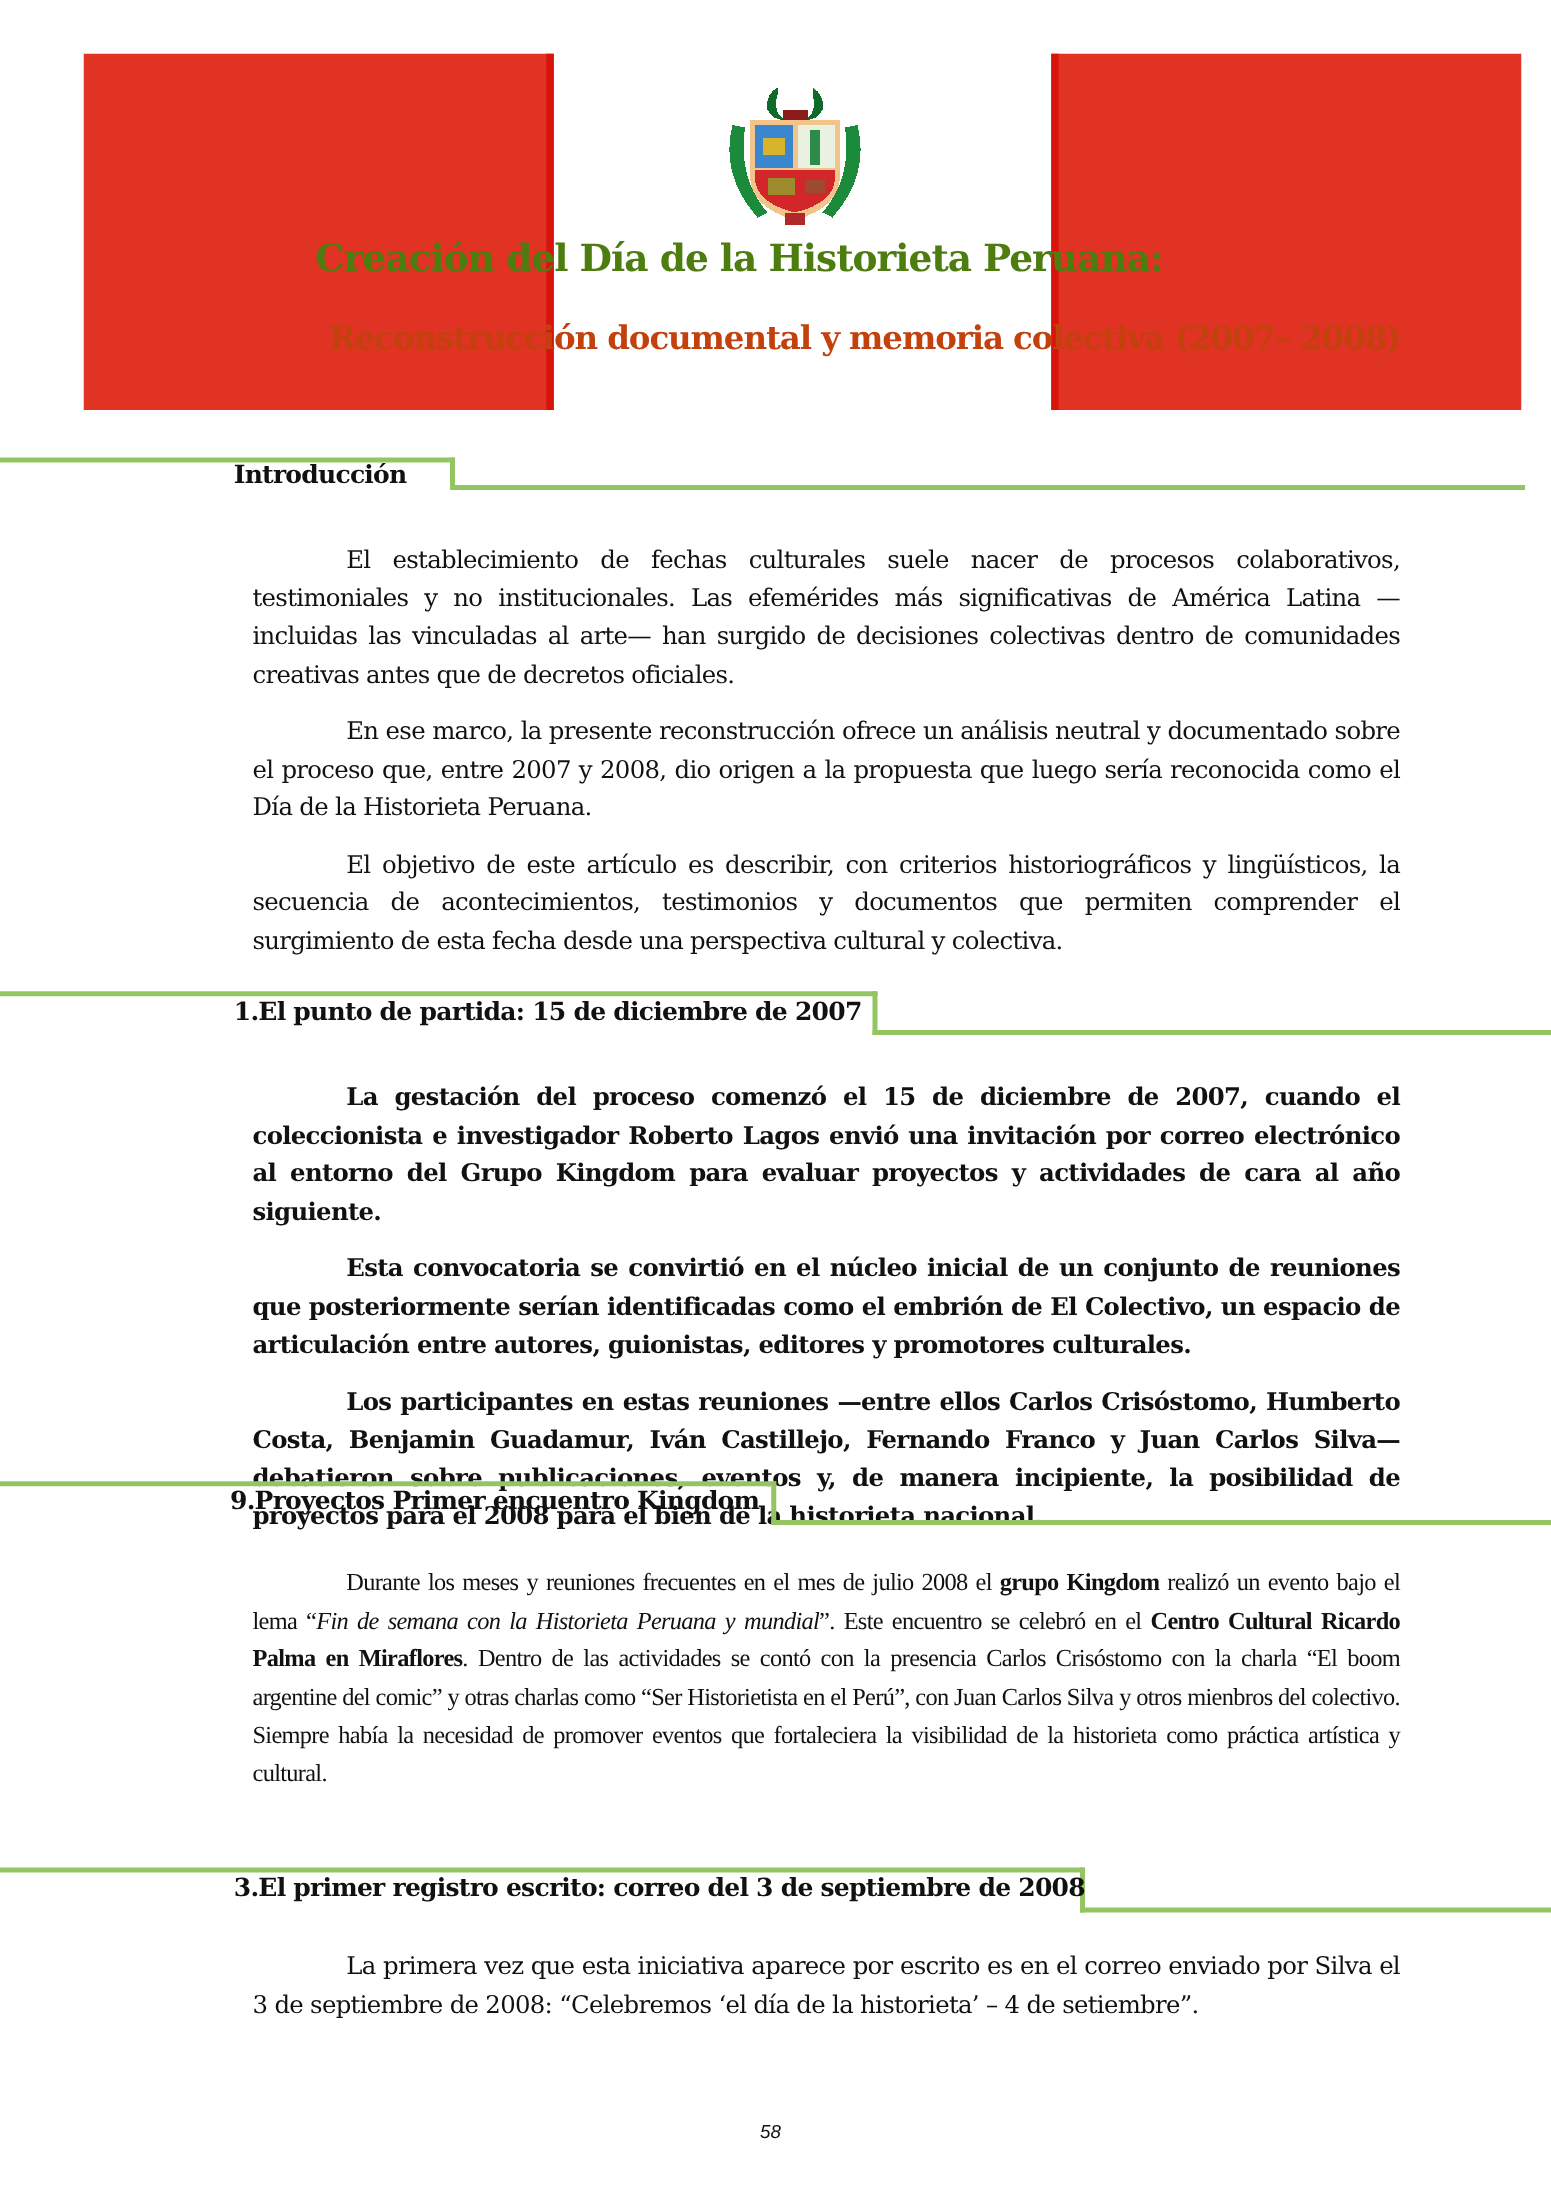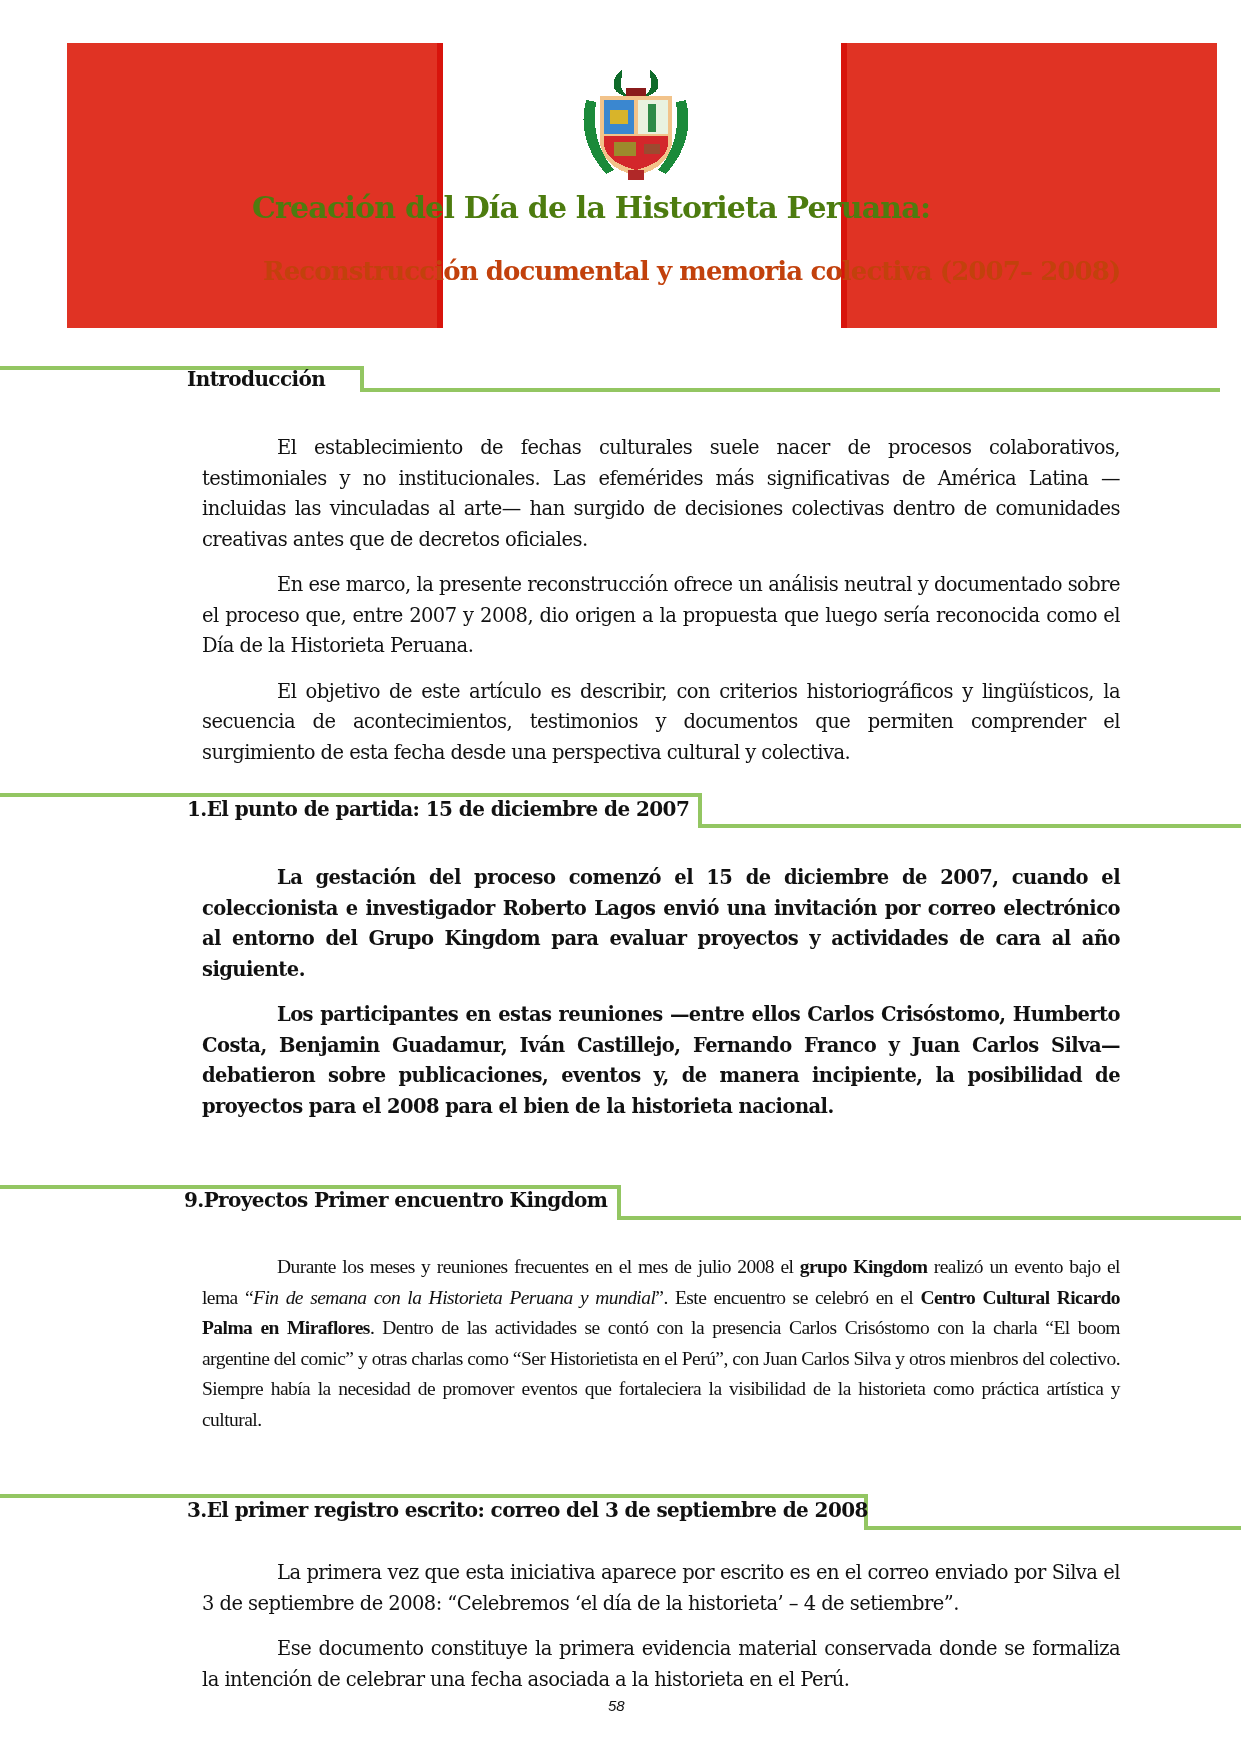--- a/index.html
+++ b/index.html
@@ -68,20 +68,21 @@
 
 <div class="sec-head" style="top:0;">
   <div class="line-top" style="top:793px; width:702px;"></div>
   <div class="line-step" style="top:793px; left:698px; height:35px;"></div>
   <div class="line-bot" style="top:824px; left:698px; width:543px;"></div>
   <div class="label" style="top:797px;">1.El punto de partida: 15 de diciembre de 2007</div>
 </div>
 
 <div class="para" style="top:848px;font-weight:bold;">
   <p><span>La gestación del proceso comenzó el 15 de diciembre de 2007, cuando el coleccionista e investigador Roberto Lagos envió una invitación por correo electrónico al entorno del </span><b>Grupo Kingdom</b><span> para evaluar proyectos y actividades de cara al año siguiente.</span></p>
+  <p>Esta convocatoria se convirtió en el núcleo inicial de un conjunto de reuniones que posteriormente serían identificadas como el embrión de El Colectivo, un espacio de  articulación entre autores, guionistas, editores y promotores culturales.</p>
   <p>Los participantes en estas reuniones —entre ellos Carlos Crisóstomo, Humberto Costa, Benjamin Guadamur, Iván Castillejo, Fernando Franco y Juan Carlos Silva— debatieron  sobre publicaciones, eventos y, de manera incipiente, la posibilidad de proyectos para el  2008 para el bien de la historieta nacional.</p>
 </div>
 
 <div class="sec-head" style="top:0;">
   <div class="line-top" style="top:1185px; width:621px;"></div>
   <div class="line-step" style="top:1185px; left:617px; height:35px;"></div>
   <div class="line-bot" style="top:1216px; left:617px; width:624px;"></div>
   <div class="label" style="top:1188px; left:184px;">9.Proyectos Primer encuentro Kingdom</div>
 </div>
 
@@ -91,16 +92,15 @@
 
 <div class="sec-head" style="top:0;">
   <div class="line-top" style="top:1494px; width:868px;"></div>
   <div class="line-step" style="top:1494px; left:864px; height:36px;"></div>
   <div class="line-bot" style="top:1526px; left:864px; width:377px;"></div>
   <div class="label" style="top:1498px;">3.El primer registro escrito: correo del 3 de septiembre de 2008</div>
 </div>
 
 <div class="para" style="top:1543px;">
   <p>La primera vez que esta iniciativa aparece por escrito es en el correo enviado por Silva el 3 de septiembre de 2008: “Celebremos ‘el día de la historieta’ – 4 de setiembre”.</p>
-  <p style="margin-top:14px;">Ese documento constituye la primera evidencia material conservada donde se formaliza la intención de celebrar una fecha asociada a la historieta en el Perú.</p>
 </div>
 
 <div class="page-num">58</div>
 
 </body></html>

